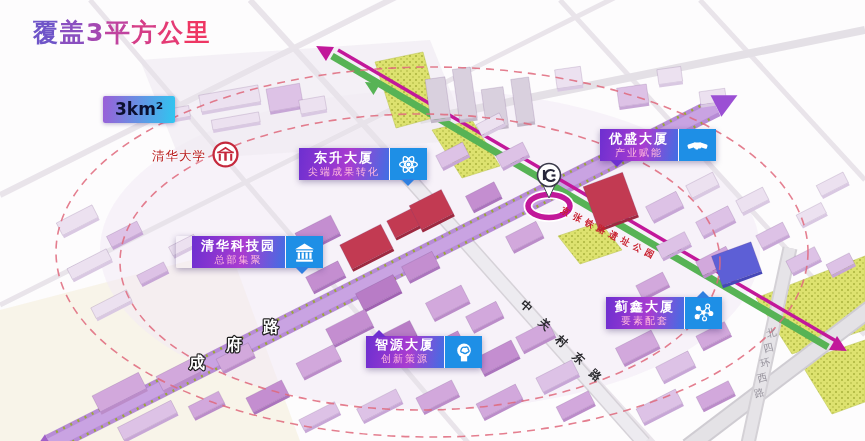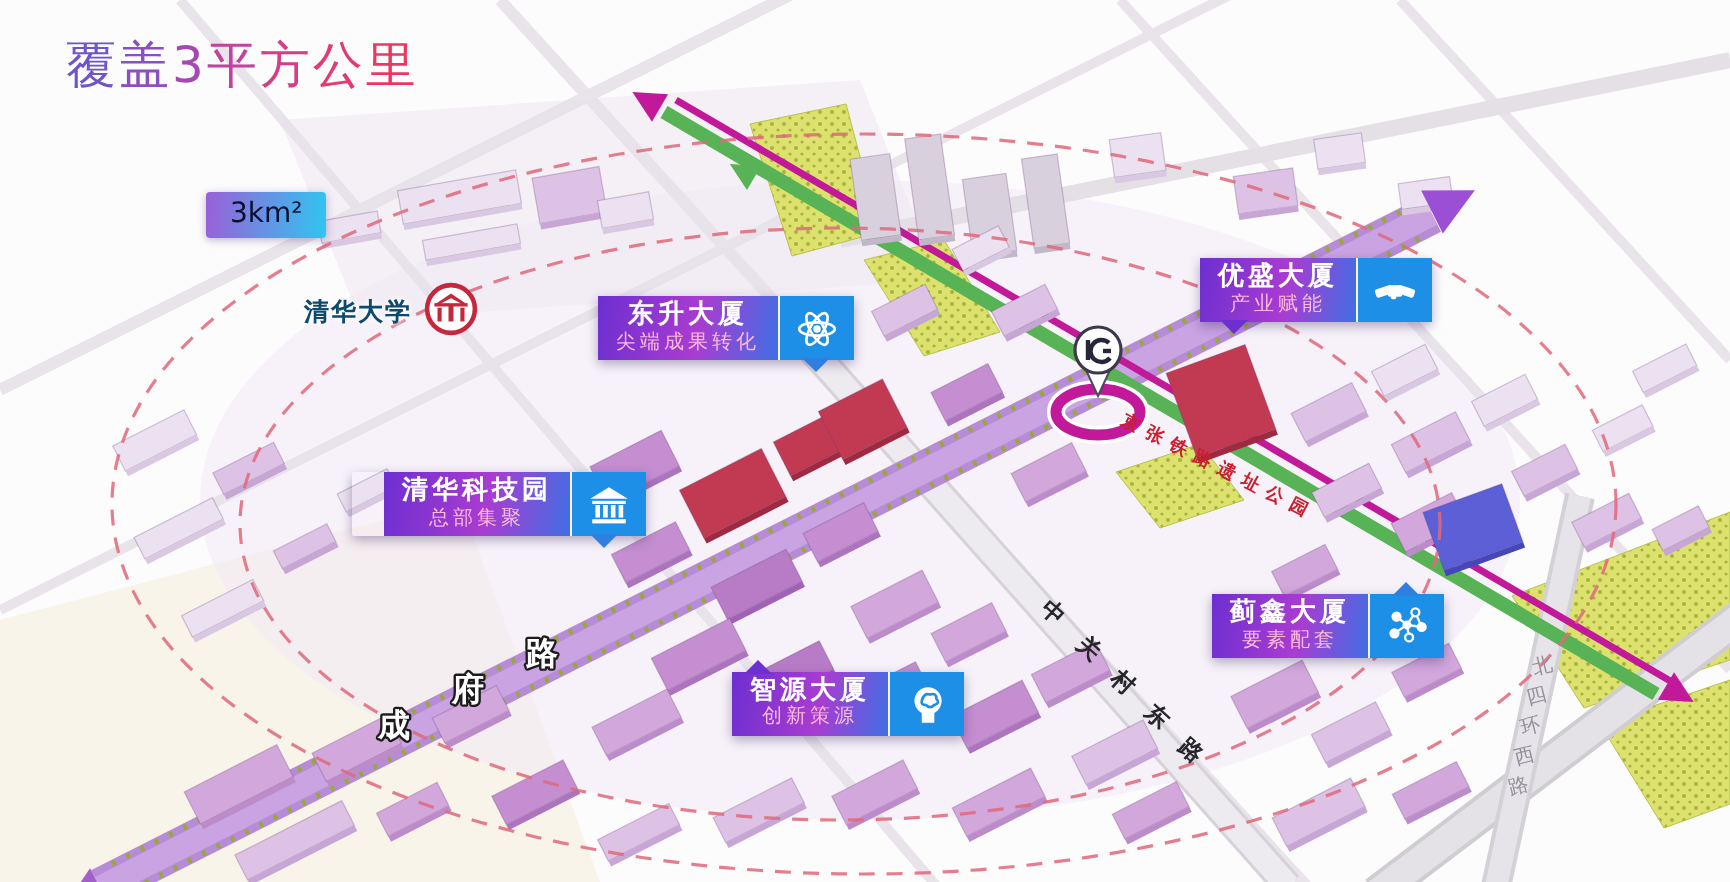--- a/index.html
+++ b/index.html
@@ -5,27 +5,27 @@
   html,body{margin:0;padding:0;background:#ffffff;}
   .stage{position:relative;width:865px;height:441px;overflow:hidden;background:#fdfcfd;
          font-family:"DejaVu Sans","Liberation Sans",sans-serif;}
   #map{position:absolute;left:0;top:0;z-index:1;}
   svg text{font-family:"DejaVu Sans","Liberation Sans",sans-serif;}
   .rc-big{font-size:16px;font-weight:bold;fill:#ffffff;stroke:#1c1c1c;stroke-width:2.4px;paint-order:stroke;stroke-linejoin:round;}
   .rc-mid{font-size:11.5px;font-weight:bold;fill:#26262a;}
   .rc-small{font-size:10px;fill:#94909a;}
   .rc-park{font-size:9px;font-weight:bold;fill:#c8202e;}
 
-  .page-title{position:absolute;left:33px;top:16px;z-index:8;font-size:25px;font-weight:normal;letter-spacing:1.5px;}
+  .page-title{position:absolute;left:33px;top:16px;z-index:8;font-size:25px;font-weight:bold;letter-spacing:1.5px;}
   .km-badge{position:absolute;left:103px;top:96px;z-index:8;padding:3px 12px 4px;
-            background:linear-gradient(95deg,#9a5fd8,#2fc6f0);color:#0b1030;font-weight:normal;
-            font-size:14px;border-radius:2px;box-shadow:0 1px 4px rgba(60,40,120,.35);}
+            background:linear-gradient(95deg,#9a5fd8,#2fc6f0);color:#0b1030;font-weight:bold;
+            font-size:17px;border-radius:2px;box-shadow:0 1px 4px rgba(60,40,120,.35);}
 
   .uni{position:absolute;z-index:7;display:flex;align-items:center;gap:6px;}
-  .uni-name{color:#0c4a6e;font-weight:bold;font-size:12.5px;letter-spacing:1px;text-shadow:0 0 3px #fff,0 0 3px #fff;text-align:right;}
+  .uni-name{color:#b91c1c;font-weight:normal;font-size:12.5px;letter-spacing:1px;text-shadow:0 0 3px #fff,0 0 3px #fff;text-align:right;}
 
   .callout{position:absolute;display:flex;align-items:stretch;z-index:6;
            box-shadow:0 2px 6px rgba(40,20,90,.35);border-radius:1px;justify-content:flex-end;}
   .co-text{padding:2px 9px 3px;background:linear-gradient(100deg,#6d2fd0 0%,#a93cd0 55%,#3f6fe4 100%);
            display:flex;flex-direction:column;justify-content:center;text-align:center;
            border-right:1.5px solid rgba(255,255,255,.95);}
   .co-title{color:#fff;font-weight:bold;font-size:13px;letter-spacing:2px;line-height:1.2;white-space:nowrap;}
   .co-sub{color:#ffb9dd;font-size:10px;letter-spacing:2px;line-height:1.15;white-space:nowrap;}
   .co-icon{width:37px;background:#1e8fe6;display:flex;align-items:center;justify-content:center;}
   .tail{position:absolute;width:0;height:0;border:7px solid transparent;}

